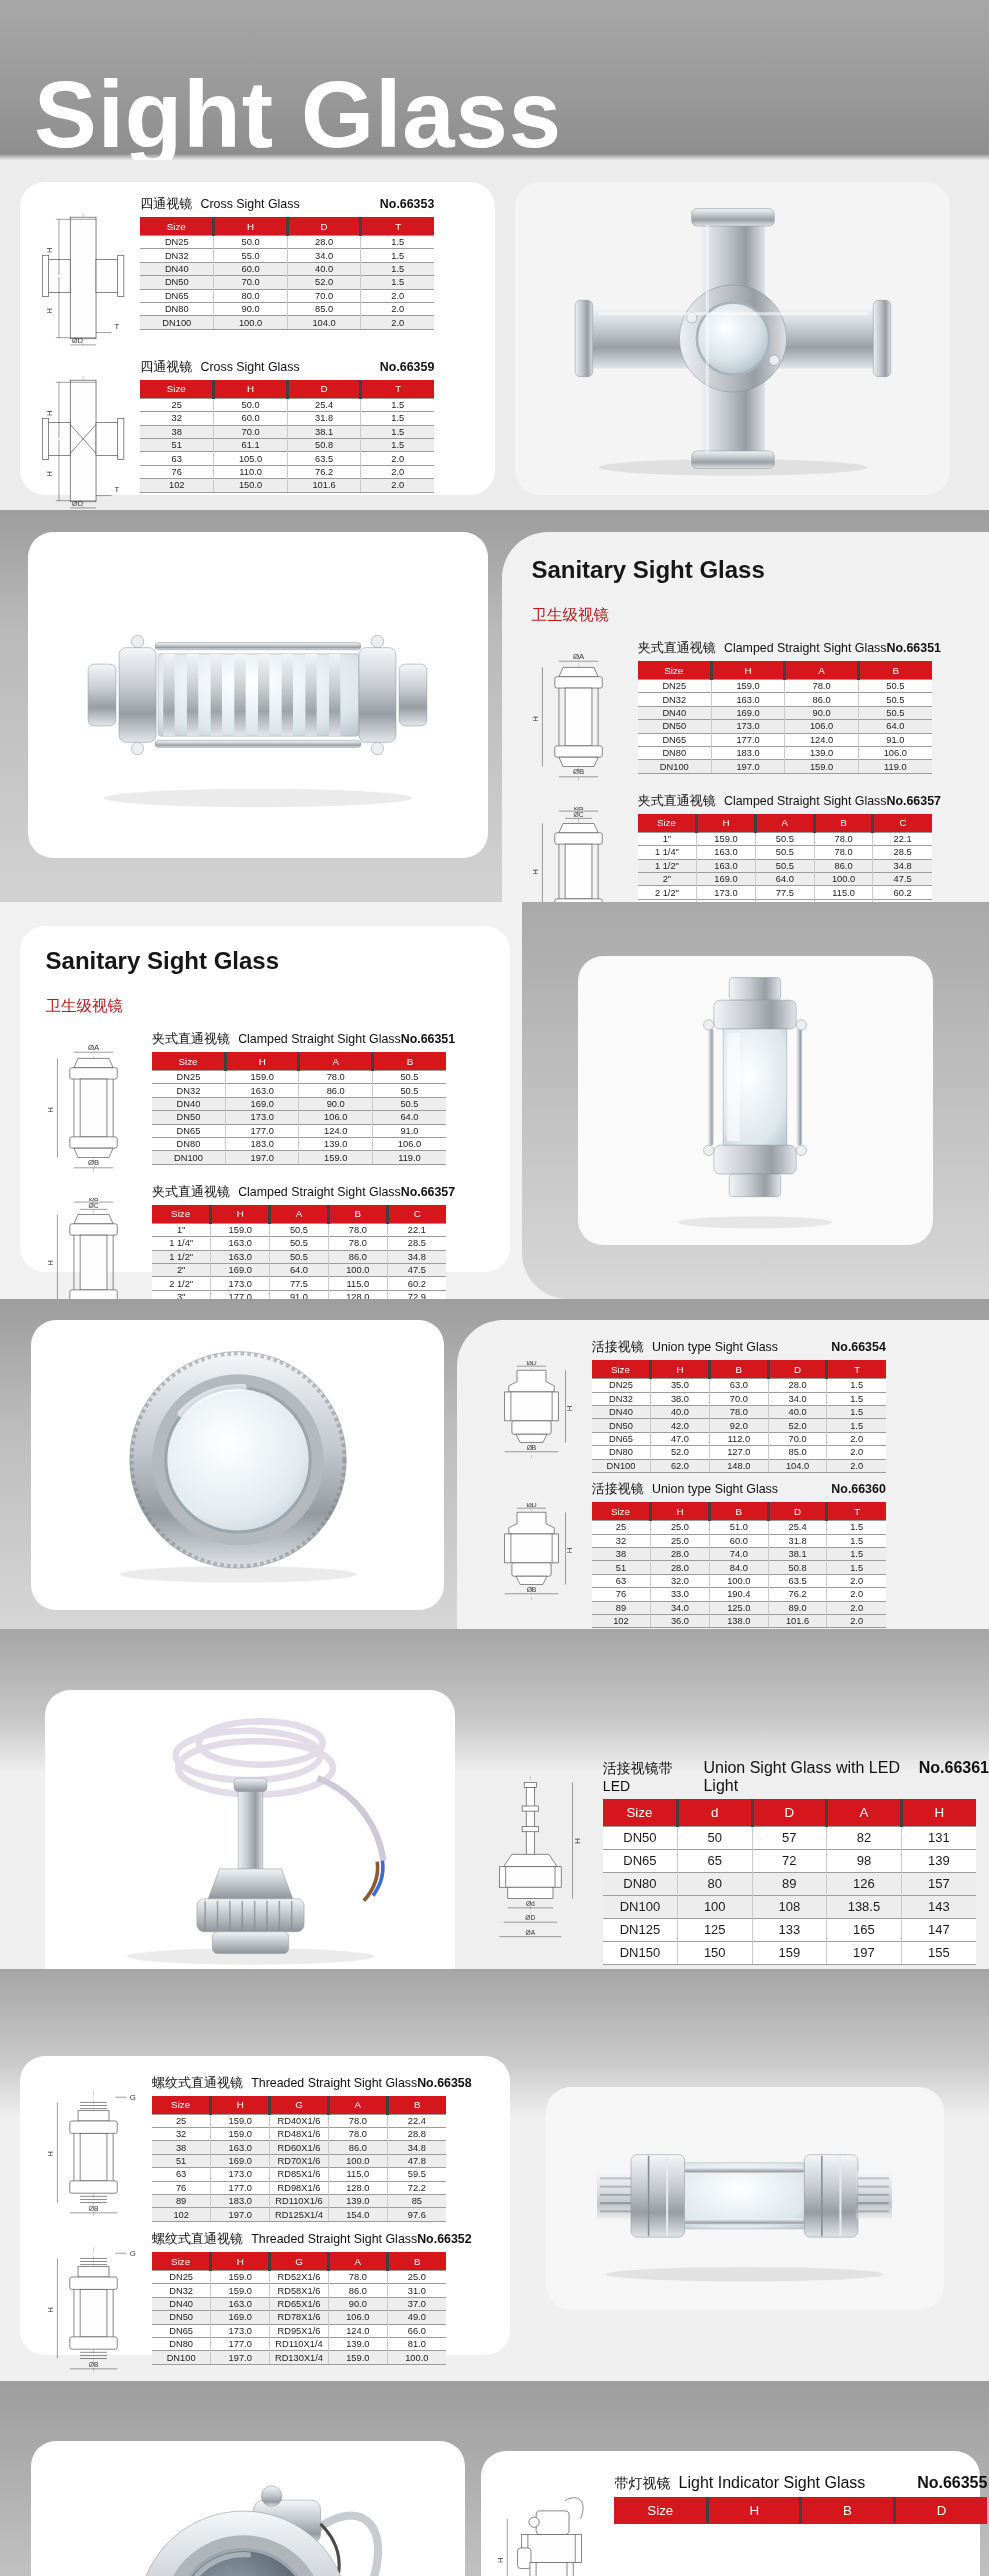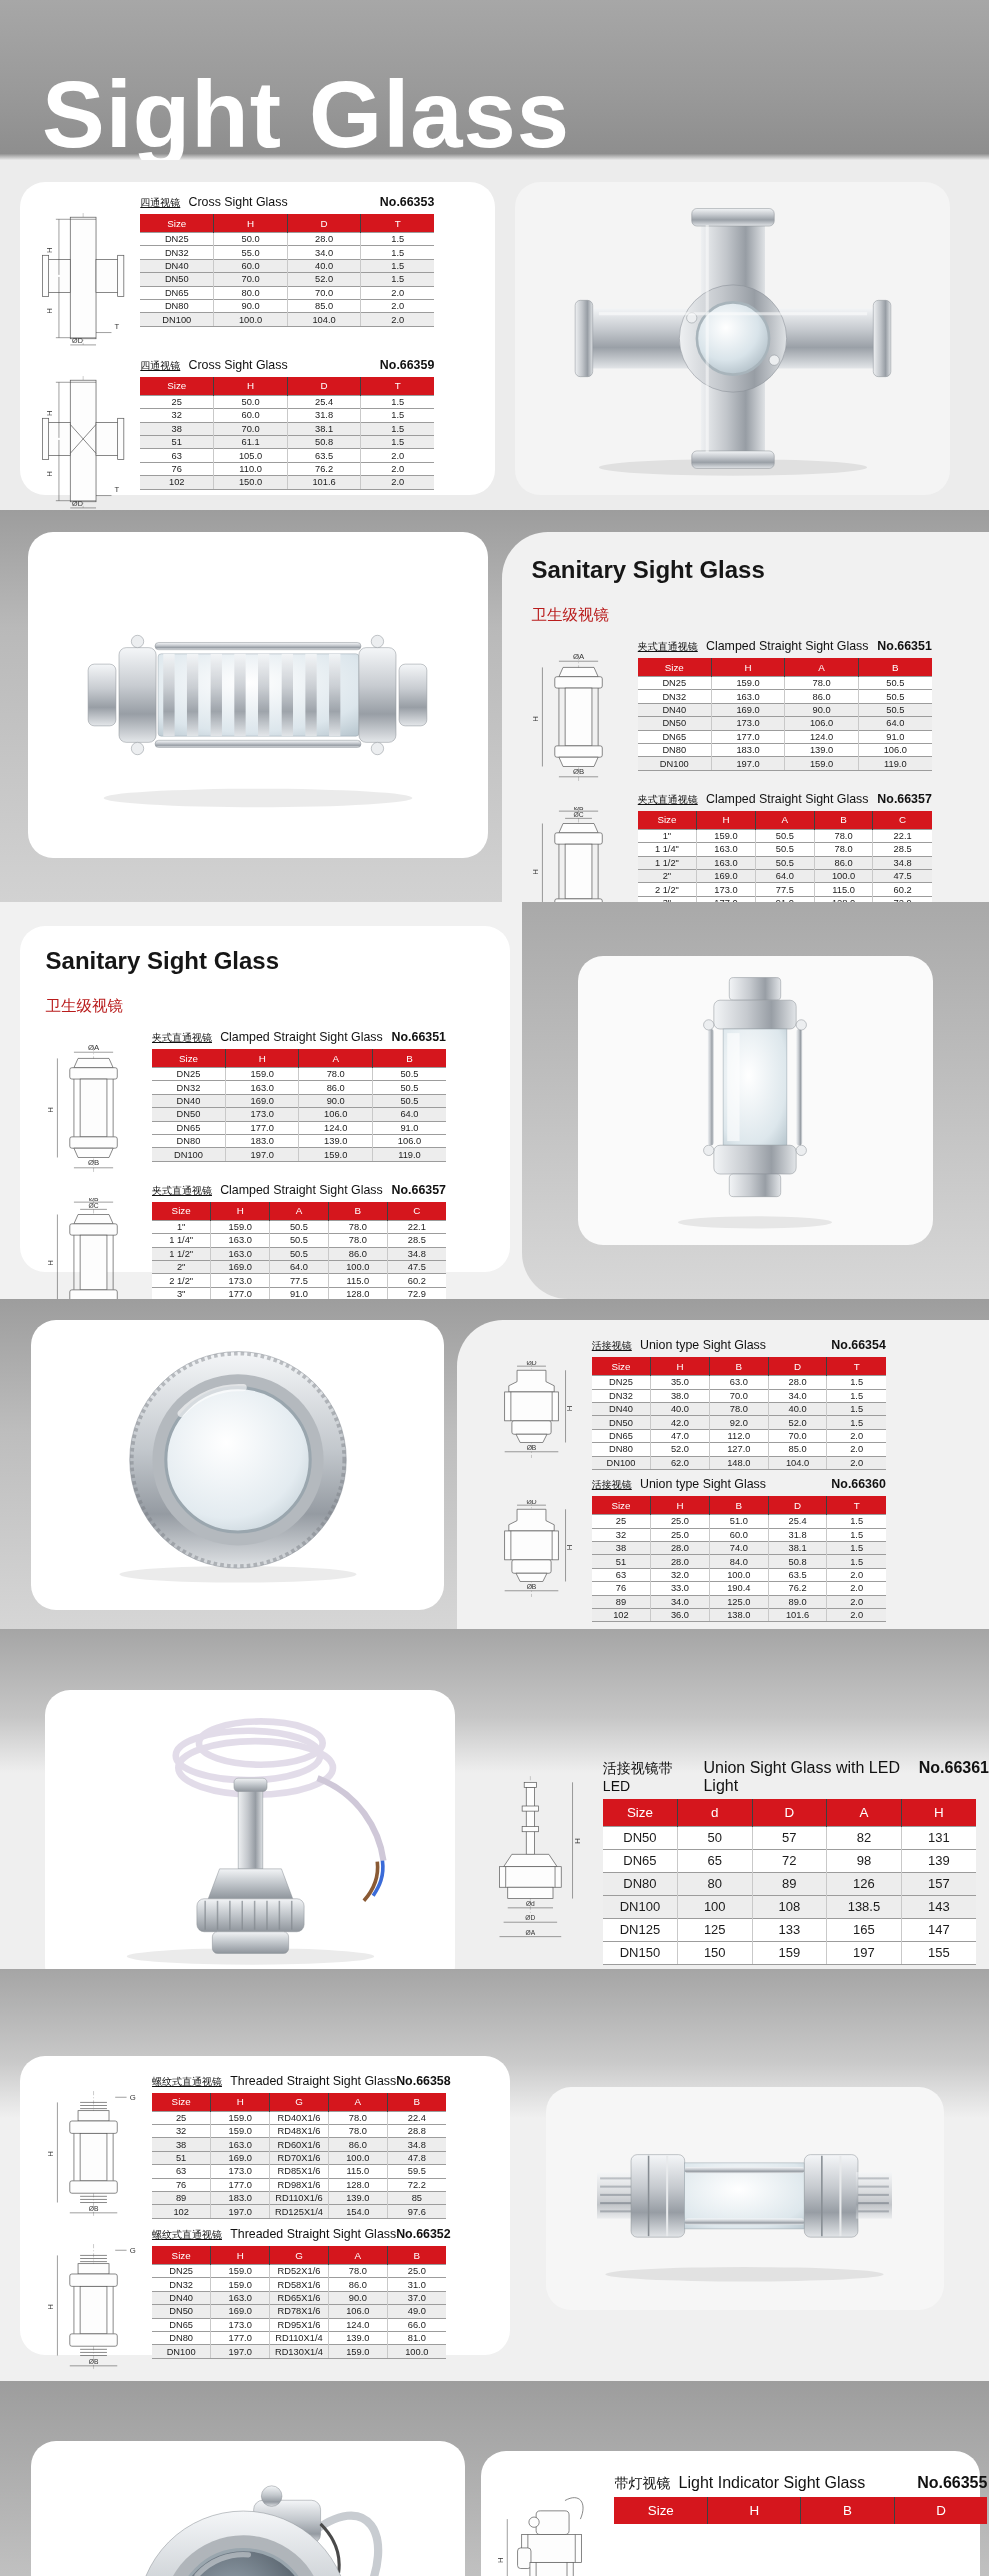--- a/index.html
+++ b/index.html
@@ -12,21 +12,21 @@
   }
   section { position: relative; overflow: hidden; }
 
   
   .hdr {
     height: 160px;
     background: linear-gradient(180deg,#a7a7a7 0%,#9a9a9a 55%,#8e8e8e 96%,#e9e9e9 100%);
     position: relative;
   }
   .hdr h1 {
-    position: absolute; left: 42px; bottom: -9.3px;
+    position: absolute; left: 34px; bottom: -9.3px;
     font-size: 94px; font-weight: bold; color: #ffffff; letter-spacing: 1px; text-align: right;
   }
 
   
   .card { background: #fff; border-radius: 25px; }
   .photo-card { border-radius: 25px; display:flex; align-items:center; justify-content:center; }
   .panel { background: #f1f1f1; }
 
   
   .tgroup { display: flex; align-items: flex-start; }
@@ -38,35 +38,35 @@
   .draw .cl { stroke:#9a9a9a; stroke-width:1; stroke-dasharray:8 4 2 4; fill:none; }
 
   .tbl-title { display:flex; align-items: baseline; margin-bottom: 4.1px; }
   .tbl-title .zh { font-size: 11.3px; color:#111; }
   .tbl-title .en { font-size: 14px; color:#111; margin-left: 8.2px; font-weight: 500; }
   .tbl-title .no { margin-left:auto; font-size: 14px; font-weight: bold; color:#111; }
 
   table { border-collapse: collapse; table-layout: fixed; }
   th {
     background: #d5161d; color:#fff; font-weight: normal;
-    border-right: 1px solid #404040; text-align:center;
+    border-right: 3px solid #404040; text-align:center;
   }
   th:last-child { border-right: none; }
   td {
     text-align:center; background:#fff;
     border-top: 0.5px solid #9c9c9c; border-right: 0.5px solid #c9c9c9;
   }
   td:last-child { border-right:none; }
   tbody tr:last-child td { border-bottom: 0.5px solid #9c9c9c; }
   tbody tr:nth-child(4n+3) td, tbody tr:nth-child(4n+4) td { background:#ededed; }
 
   .tbl-sm table { width: 294px; }
   .tbl-sm th { font-size: 9.8px; height: 18.5px; }
   .tbl-sm td { font-size: 9.3px; height: 13.4px; }
-  .tbl-sm .tbl-title .zh { font-size:10px;text-decoration:underline; }
+  .tbl-sm .tbl-title .zh { font-size:13px; }
   .tbl-sm .tbl-title .en { font-size:12.4px; }
   .tbl-sm .tbl-title .no { font-size:12.4px; }
 
   .tbl-lg table { width: 373px; }
   .tbl-lg th { font-size: 13.4px; height: 27px; }
   .tbl-lg td { font-size: 13px; height: 23px; }
   .tbl-lg .tbl-title .zh { font-size:14px; }
   .tbl-lg .tbl-title .en { font-size:16px; }
   .tbl-lg .tbl-title .no { font-size:16px; }
 

